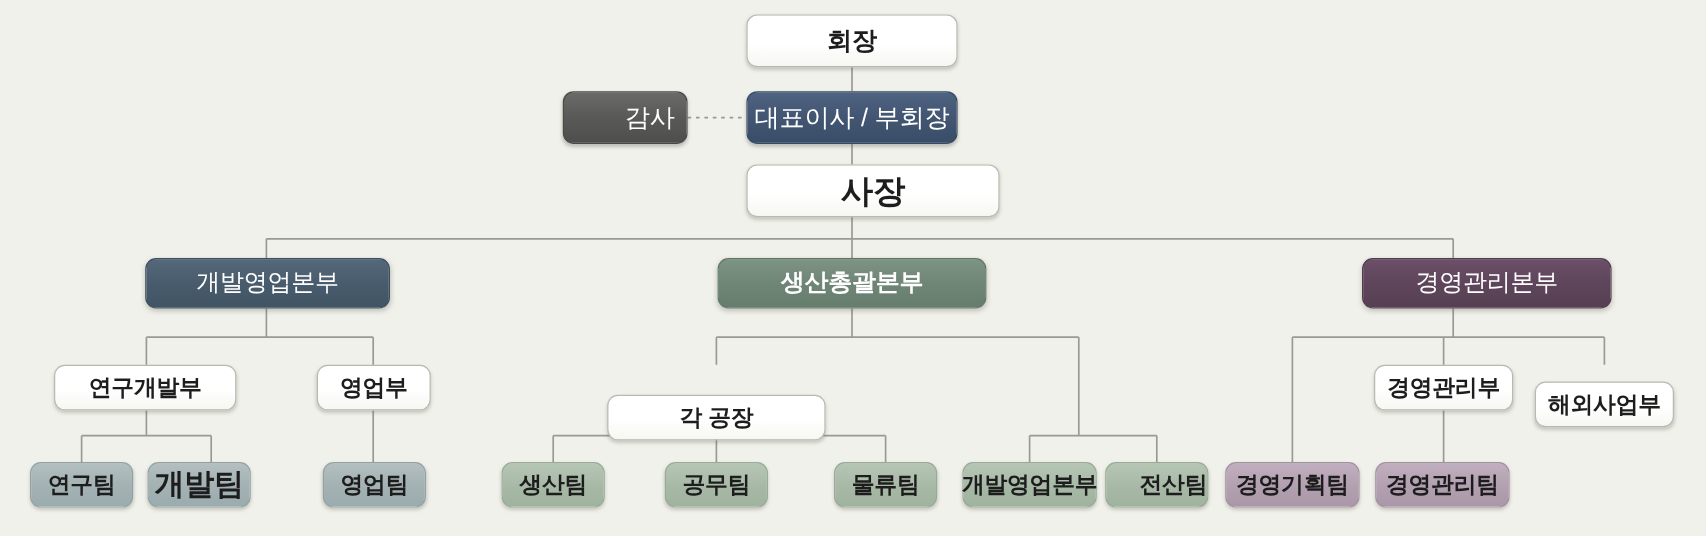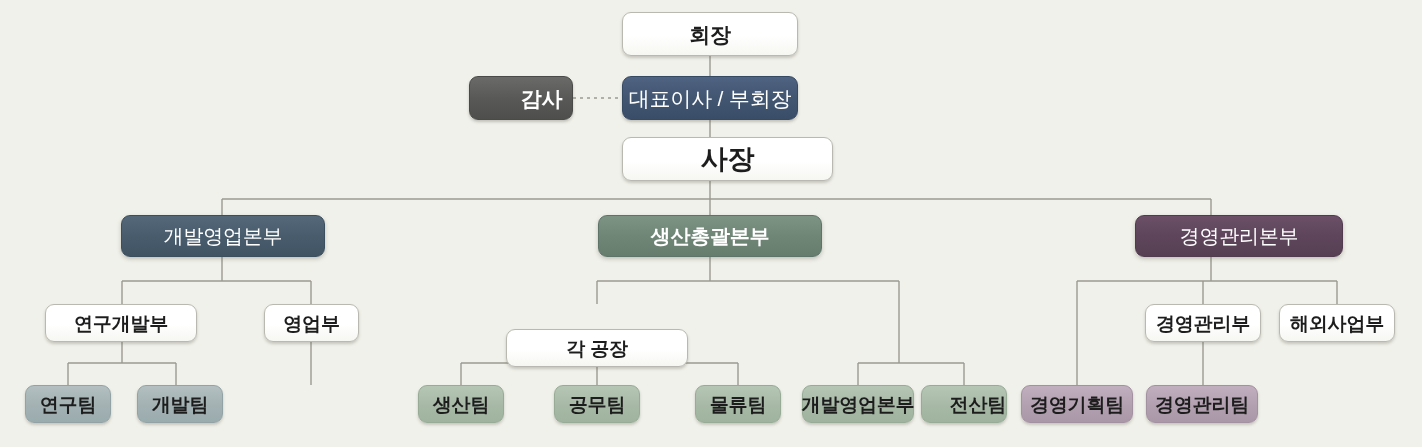--- a/index.html
+++ b/index.html
@@ -44,21 +44,21 @@
     border: 1px solid #b9b9b1;
     color: #1d1d1d;
     box-shadow: 0 2px 3px rgba(90,90,80,0.28);
     font-weight: bold;
   }
   .v-gray {
     background: linear-gradient(180deg, #6a6a68 0%, #595957 50%, #4e4e4c 100%);
     border: 1px solid #4a4a48;
     color: #ffffff;
     box-shadow: 0 2px 3px rgba(90,90,80,0.32);
-    font-weight: bold;
+    font-weight: normal;
     padding-left: 41px;
   }
   .v-navy {
     background: linear-gradient(180deg, #4f6382 0%, #425672 50%, #3a4d68 100%);
     border: 1px solid #374a63;
     color: #ffffff;
     box-shadow: 0 2px 3px rgba(90,90,80,0.32);
     font-weight: normal;
   }
   .v-slate {
@@ -171,28 +171,31 @@
     </div>
     <div class="node v-white" style="left: 264px; top: 304px; width: 95px; height: 38px; font-size: 19px;">
       <span class="node-label">영업부</span>
     </div>
     <div class="node v-white" style="left: 506px; top: 304px; width: 182px; height: 38px; font-size: 19px; margin-top: 25px;">
       <span class="node-label">각 공장</span>
     </div>
     <div class="node v-white" style="left: 1145px; top: 304px; width: 116px; height: 38px; font-size: 19px;">
       <span class="node-label">경영관리부</span>
     </div>
-    <div class="node v-white" style="left: 1279px; top: 304px; width: 116px; height: 38px; font-size: 19px;">
+    <div class="node v-white" style="left: 1279px; top: 318px; width: 116px; height: 38px; font-size: 19px;">
       <span class="node-label">해외사업부</span>
     </div>
     <div class="node v-slate-light" style="left: 25px; top: 385px; width: 86px; height: 38px; font-size: 19px;">
       <span class="node-label">연구팀</span>
     </div>
-    <div class="node v-slate-light" style="left: 137px; top: 385px; width: 86px; height: 38px; font-size: 19px;">
+    <div class="node v-slate-light" style="left: 123px; top: 385px; width: 86px; height: 38px; font-size: 25px;">
       <span class="node-label">개발팀</span>
+    </div>
+    <div class="node v-slate-light" style="left: 269px; top: 385px; width: 86px; height: 38px; font-size: 19px;">
+      <span class="node-label">영업팀</span>
     </div>
     <div class="node v-green-light" style="left: 418px; top: 385px; width: 86px; height: 38px; font-size: 19px;">
       <span class="node-label">생산팀</span>
     </div>
     <div class="node v-green-light" style="left: 554px; top: 385px; width: 86px; height: 38px; font-size: 19px;">
       <span class="node-label">공무팀</span>
     </div>
     <div class="node v-green-light" style="left: 695px; top: 385px; width: 86px; height: 38px; font-size: 19px;">
       <span class="node-label">물류팀</span>
     </div>

